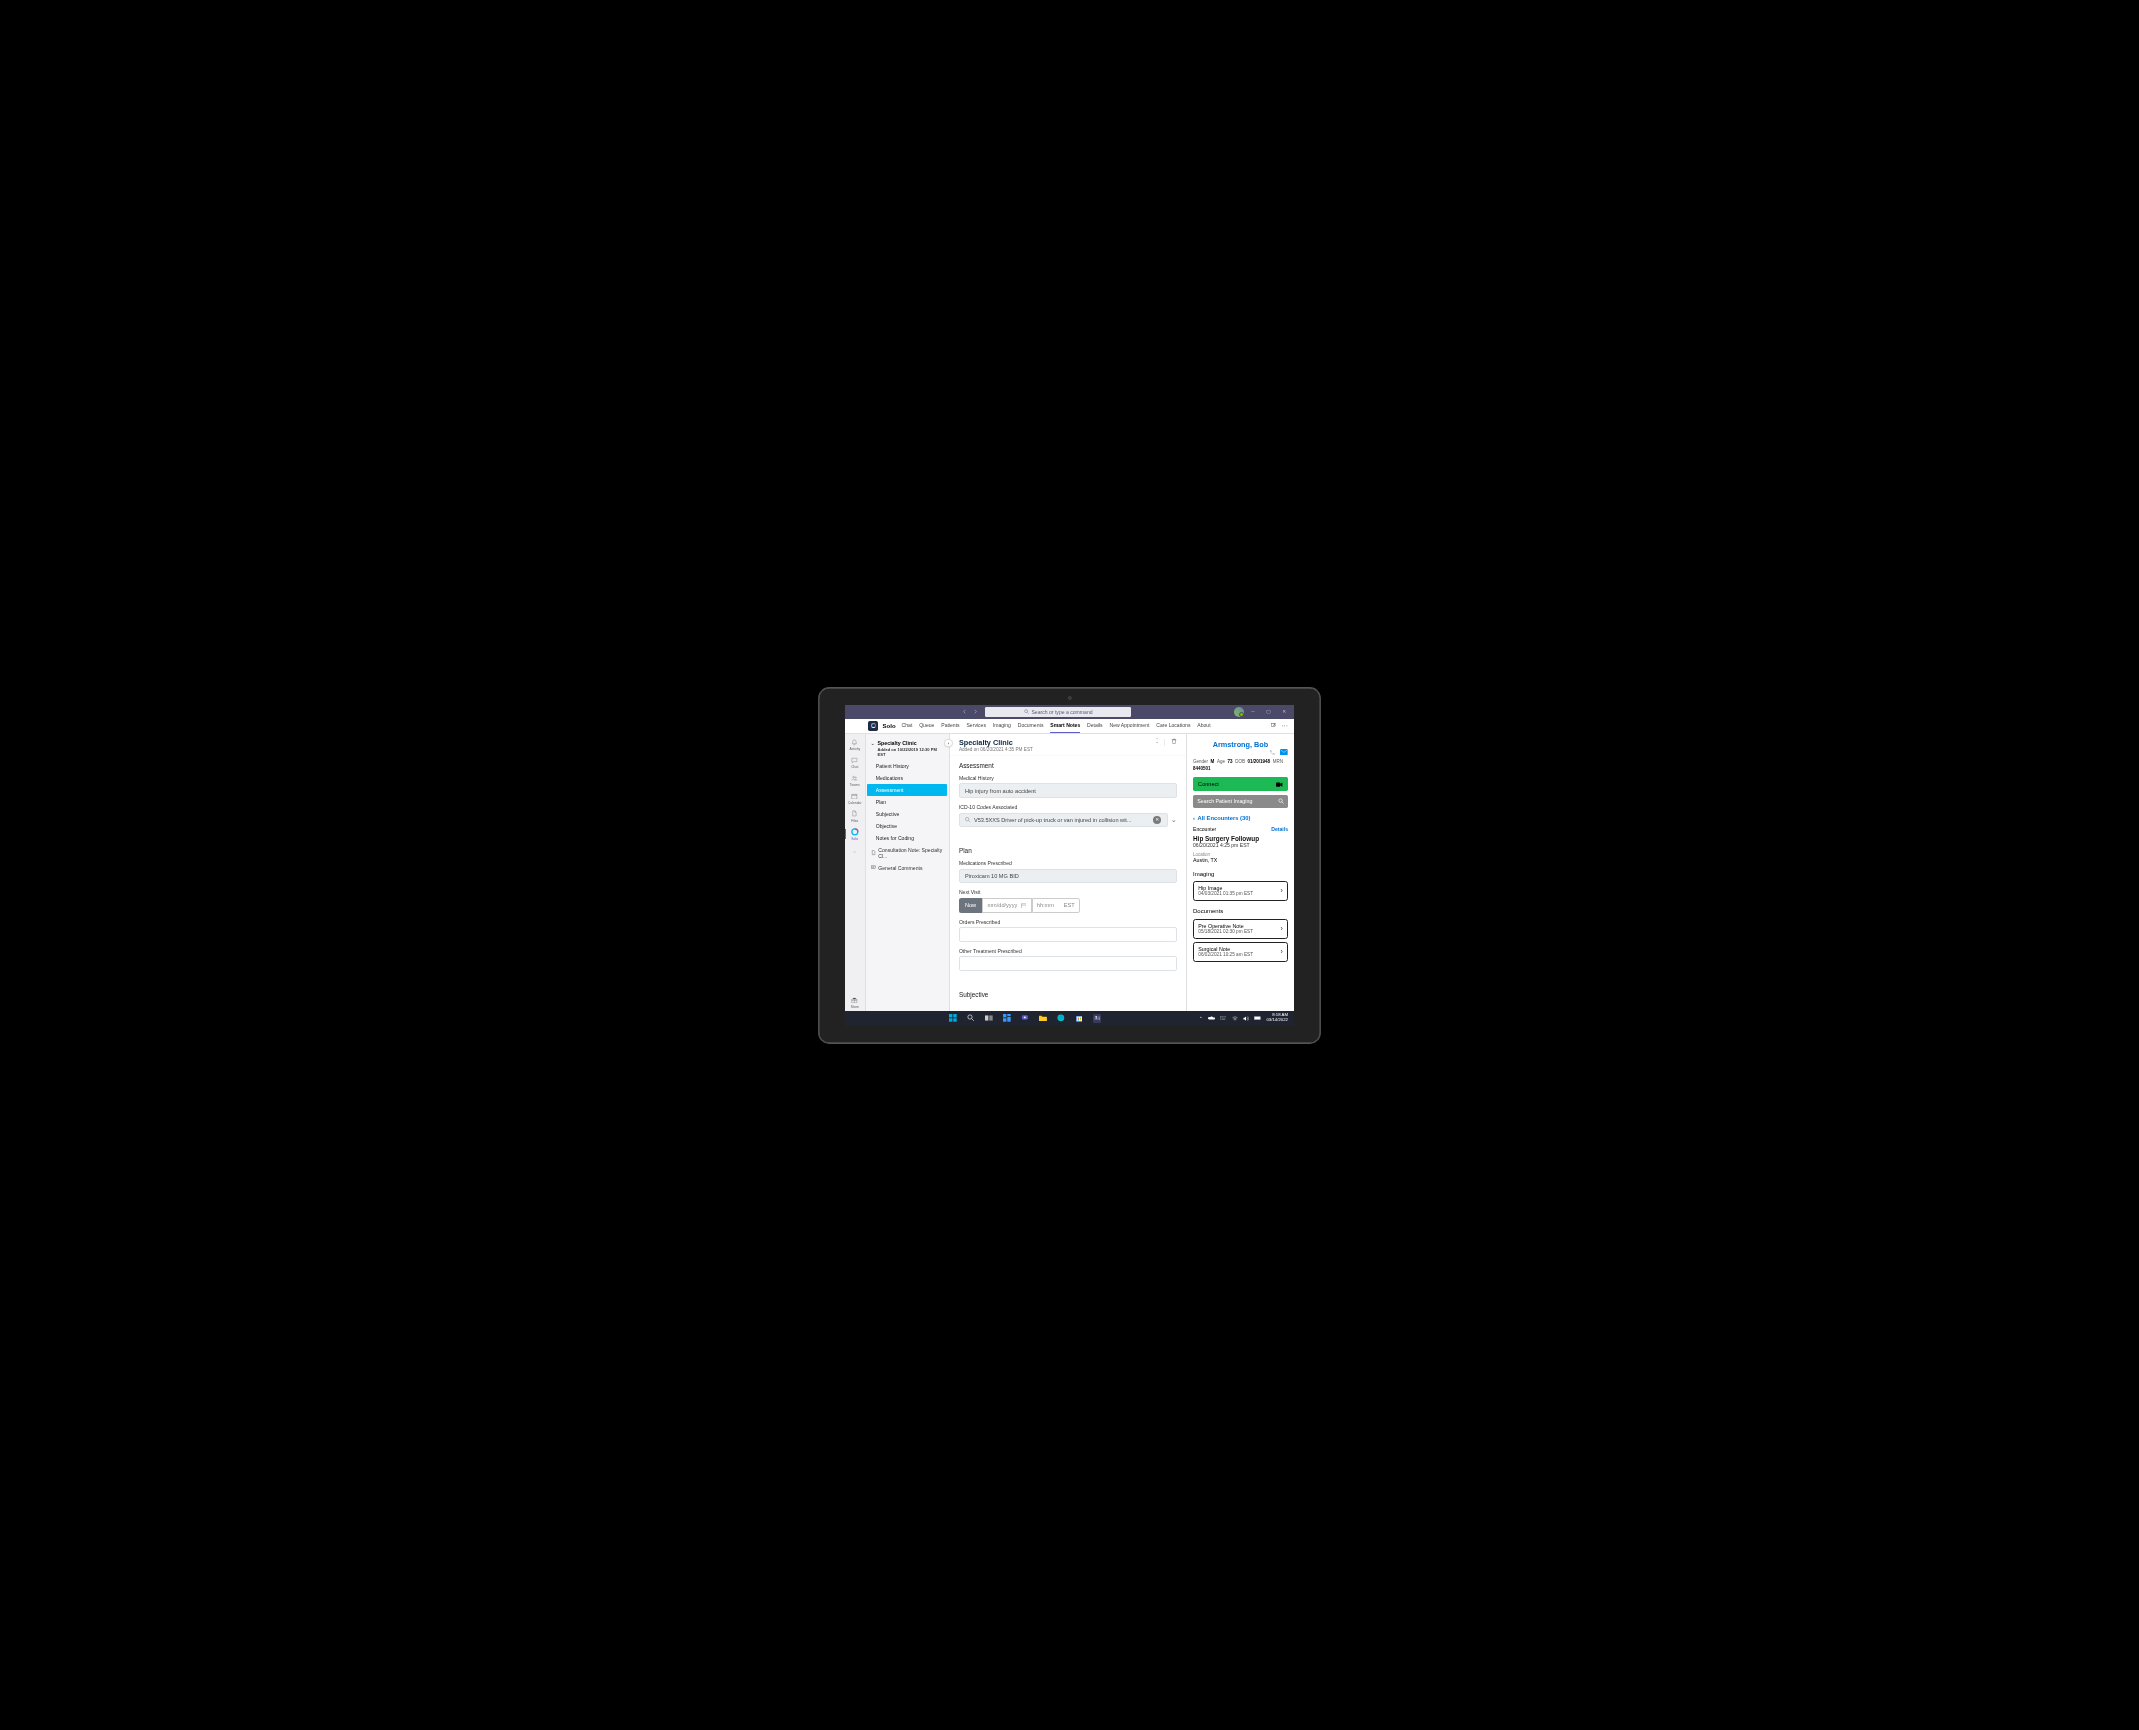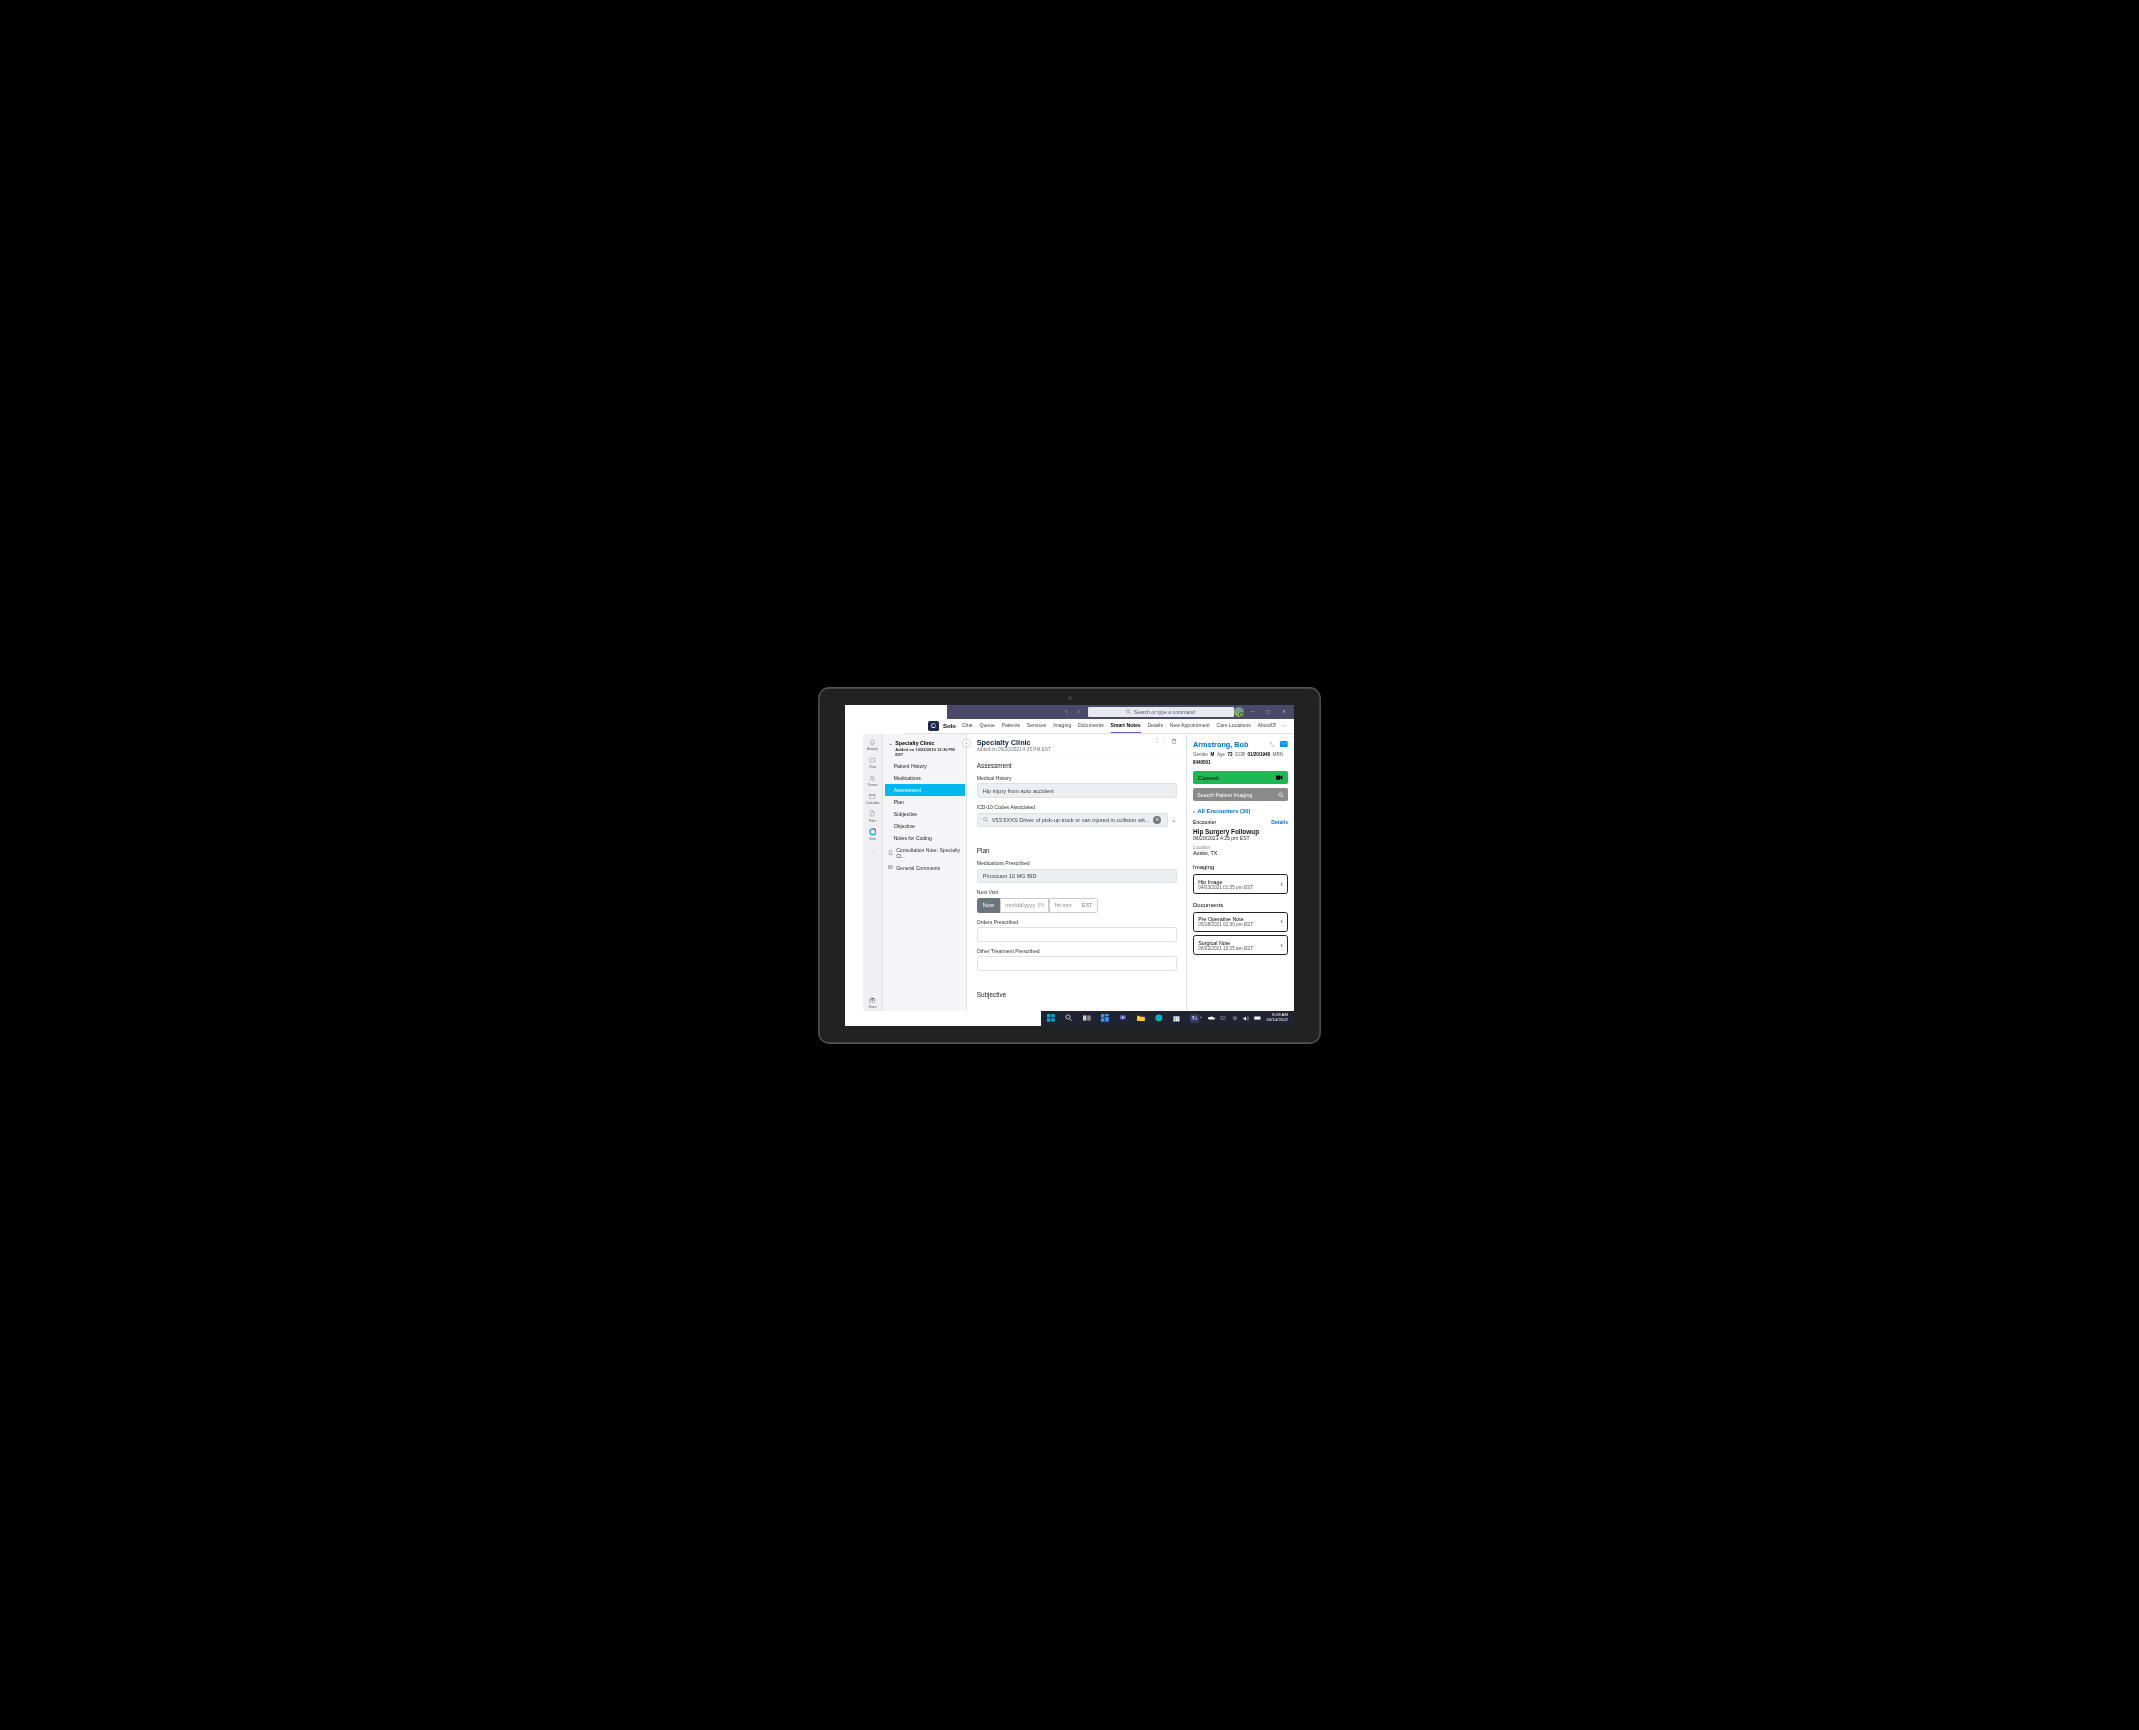--- a/index.html
+++ b/index.html
@@ -1,20 +1,20 @@
 <!DOCTYPE html>
 <html style="font-size:6.8px"><head>
 <meta charset="utf-8">
 <style>
 * { margin: 0; padding: 0; box-sizing: border-box; font-family: "Segoe UI", -apple-system, sans-serif; }
 body { background: #000; display: flex; align-items: center; justify-content: center; min-height: 100vh; }
 
 .tablet-frame { width: 501px; height: 355px; background: #222; border-radius: 10.3px; padding: 17px 26px 17px 26px; position: relative; box-shadow: 0 0 0 0.9px #555, inset 0 0 0 0.4px #666; }
 .tablet-camera { position: absolute; top: 8.6px; left: 50%; transform: translateX(-50%); width: 4.3px; height: 4.3px; background: #333; border-radius: 50%; border:0.4px solid #444;}
-.screen { width: 100%; height: 100%; background: #fff; display: flex; flex-direction: column; overflow: hidden; align-items: flex-end; }
+.screen { width: 100%; height: 100%; background: #fff; display: flex; flex-direction: column; overflow: hidden; }
 
 
 .titlebar { height: 14.6px; background: #4a4a68; display: flex; align-items: center; padding: 0 3.4px; }
 .nav-arrows { display:flex; gap:0.9px; margin-left:111px;}
 .nav-btn { width: 10.3px; height: 10.3px; display: flex; align-items: center; justify-content: center; color: #c5c5d8; cursor: pointer; border-radius:1.3px;}
 .search-cmd { flex:0 0 146px; height: 10.3px; background: #e8e8ef; border-radius: 1.3px; display: flex; align-items: center; justify-content: center; gap: 2.6px; color: #5a5a78; font-size: 5.1px; margin-left:4.3px;}
 .titlebar-right { margin-left: auto; display: flex; align-items: center; gap: 2.6px; }
 .avatar-dot { width: 10.3px; height: 10.3px; border-radius: 50%; background: linear-gradient(45deg,#8b5,#68a); position:relative;}
 .avatar-dot::after{content:"";position:absolute;right:-0.4px;bottom:-0.4px;width:3.4px;height:3.4px;background:#7fba00;border-radius:50%;border:0.4px solid #4a4a68;}
 .win-btn { width: 13px; height: 12px; display: flex; align-items: center; justify-content: center; color: #c5c5d8; cursor: pointer; font-size: 4.7px;}
@@ -67,21 +67,21 @@
 .icd-clear{width:8.6px;height:8.6px;border-radius:50%;background:#7a7a7a;color:#fff;display:flex;align-items:center;justify-content:center;font-size:4.7px;cursor:pointer;}
 .date-row { display: flex; gap: 0; }
 .now-btn { background: #6c757d; color: #fff; padding: 0 6px; height: 14.6px; display: flex; align-items: center; border-radius: 2.1px 0 0 2.1px; font-size: 5.6px; cursor:pointer;}
 .date-box { height: 14.6px; border: 0.4px solid #ccc; padding: 0 4.3px; display: flex; align-items: center; gap:3.4px; font-size: 5.6px; color: #888; background:#fff;}
 .date-box.mid{border-radius:0;}
 .date-box.end{border-radius:0 2.1px 2.1px 0;}
 
 
 .patient { width: 108px; border-left: 0.4px solid #e0e0e0; padding: 6px 6px; overflow-y:auto; background:#fff;}
 .patient-name { color: #0070d2; font-size: 7.3px; font-weight: 700; }
-.patient-name-row{display:flex;align-items:center;}
+.patient-name-row{display:flex;align-items:center;flex-direction:column;}
 .patient-contact{margin-left:auto;display:flex;gap:4.3px;color:#bbb;}
 .patient-contact .mail{color:#0091ea;}
 .patient-meta { font-size: 4.5px; color: #555; margin-top: 3.4px; display:flex; gap:2.6px; flex-wrap:wrap;}
 .patient-meta b{color:#000; font-weight:600;}
 .connect-btn { background: #1db954; color: #000; height: 13.7px; border-radius: 1.7px; display: flex; align-items: center; padding: 0 5.1px; margin-top: 6px; font-size: 5.6px; font-weight:500; cursor:pointer;}
 .connect-btn svg{margin-left:auto;}
 .img-search { background: #8a8a8a; color: #fff; height: 13.7px; border-radius: 1.7px; display: flex; align-items: center; padding: 0 4.3px; margin-top: 3.4px; font-size: 5.3px; }
 .img-search svg{margin-left:auto;}
 .all-enc { color: #0070d2; font-weight: 700; font-size: 5.8px; margin-top: 6.8px; display:flex; align-items:center; gap:2.6px; cursor:pointer;}
 .enc-header { display: flex; justify-content: space-between; margin-top: 5.1px; font-size: 5.1px; }

